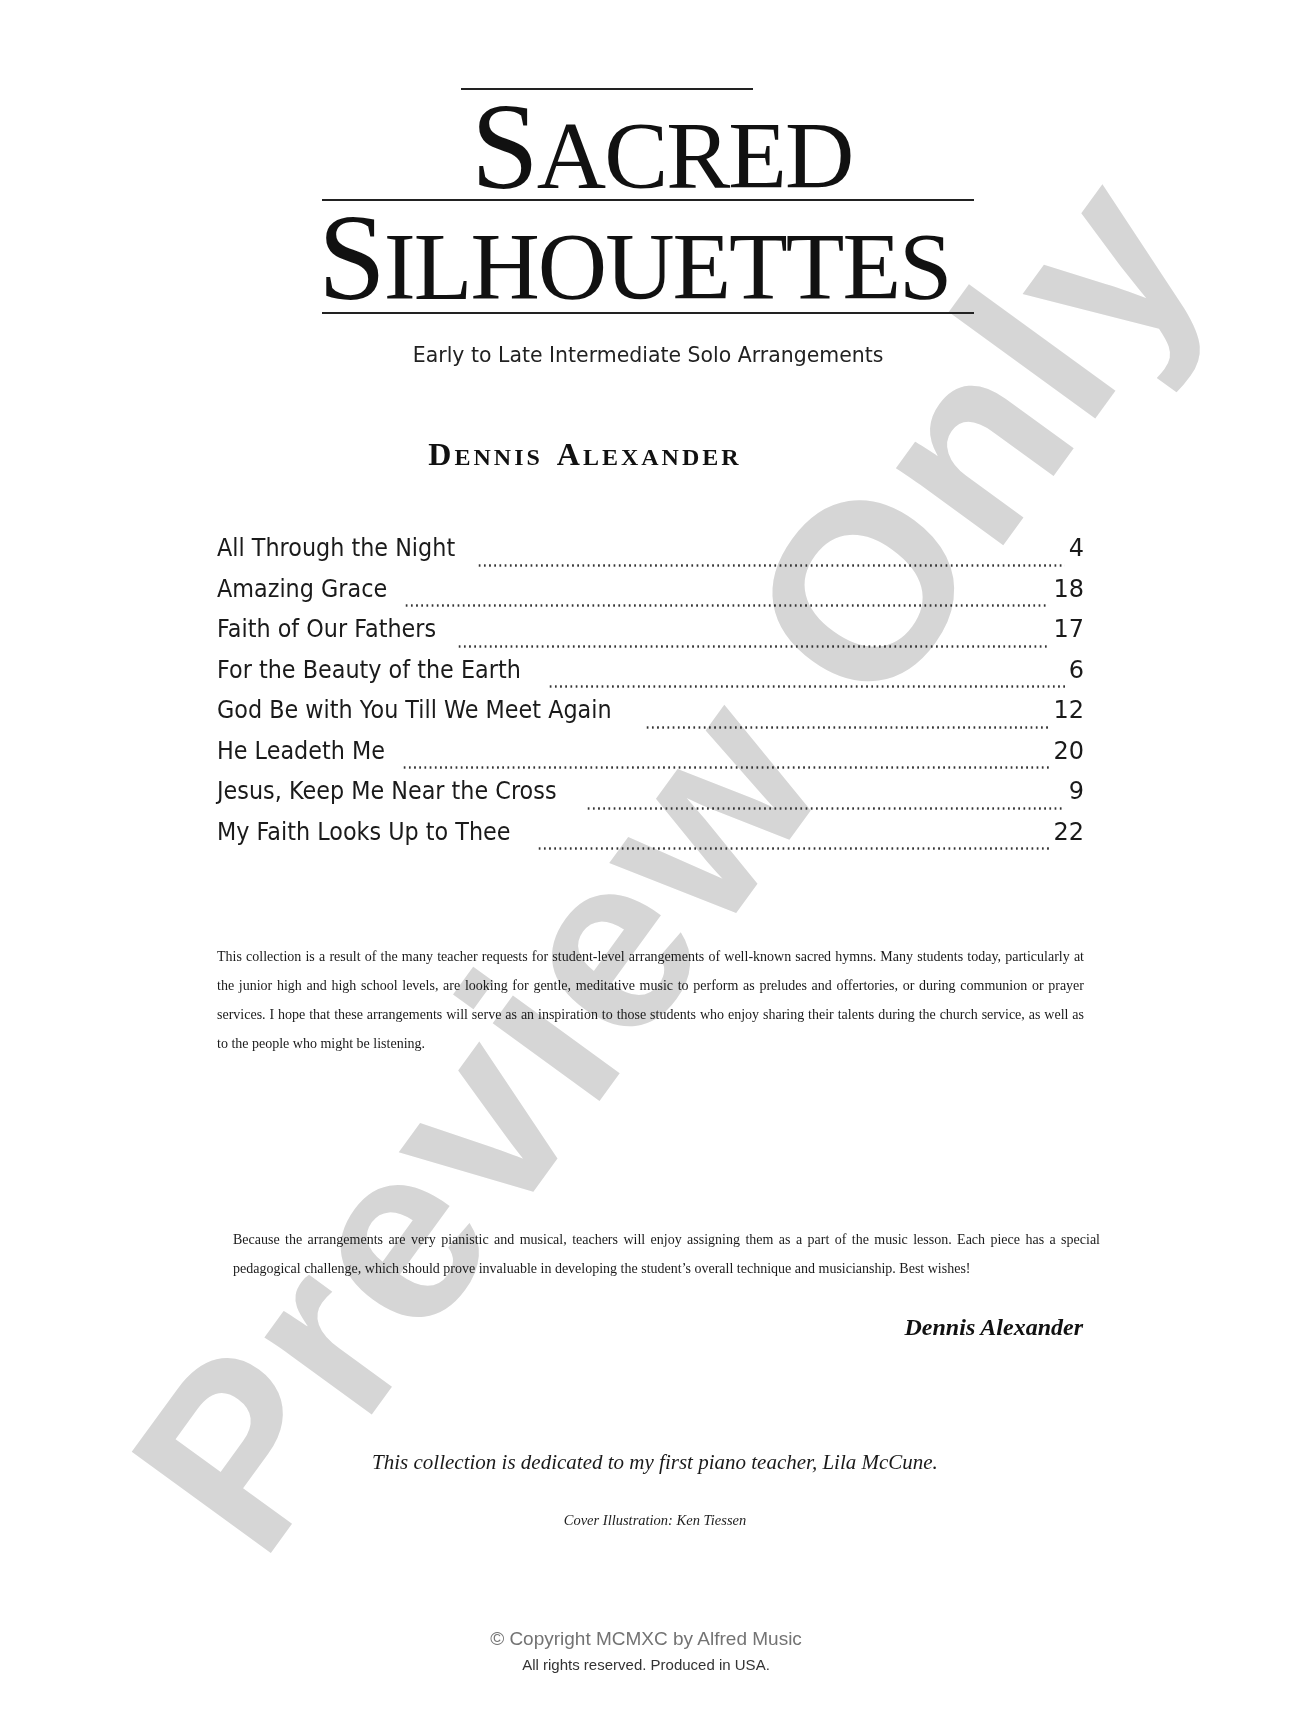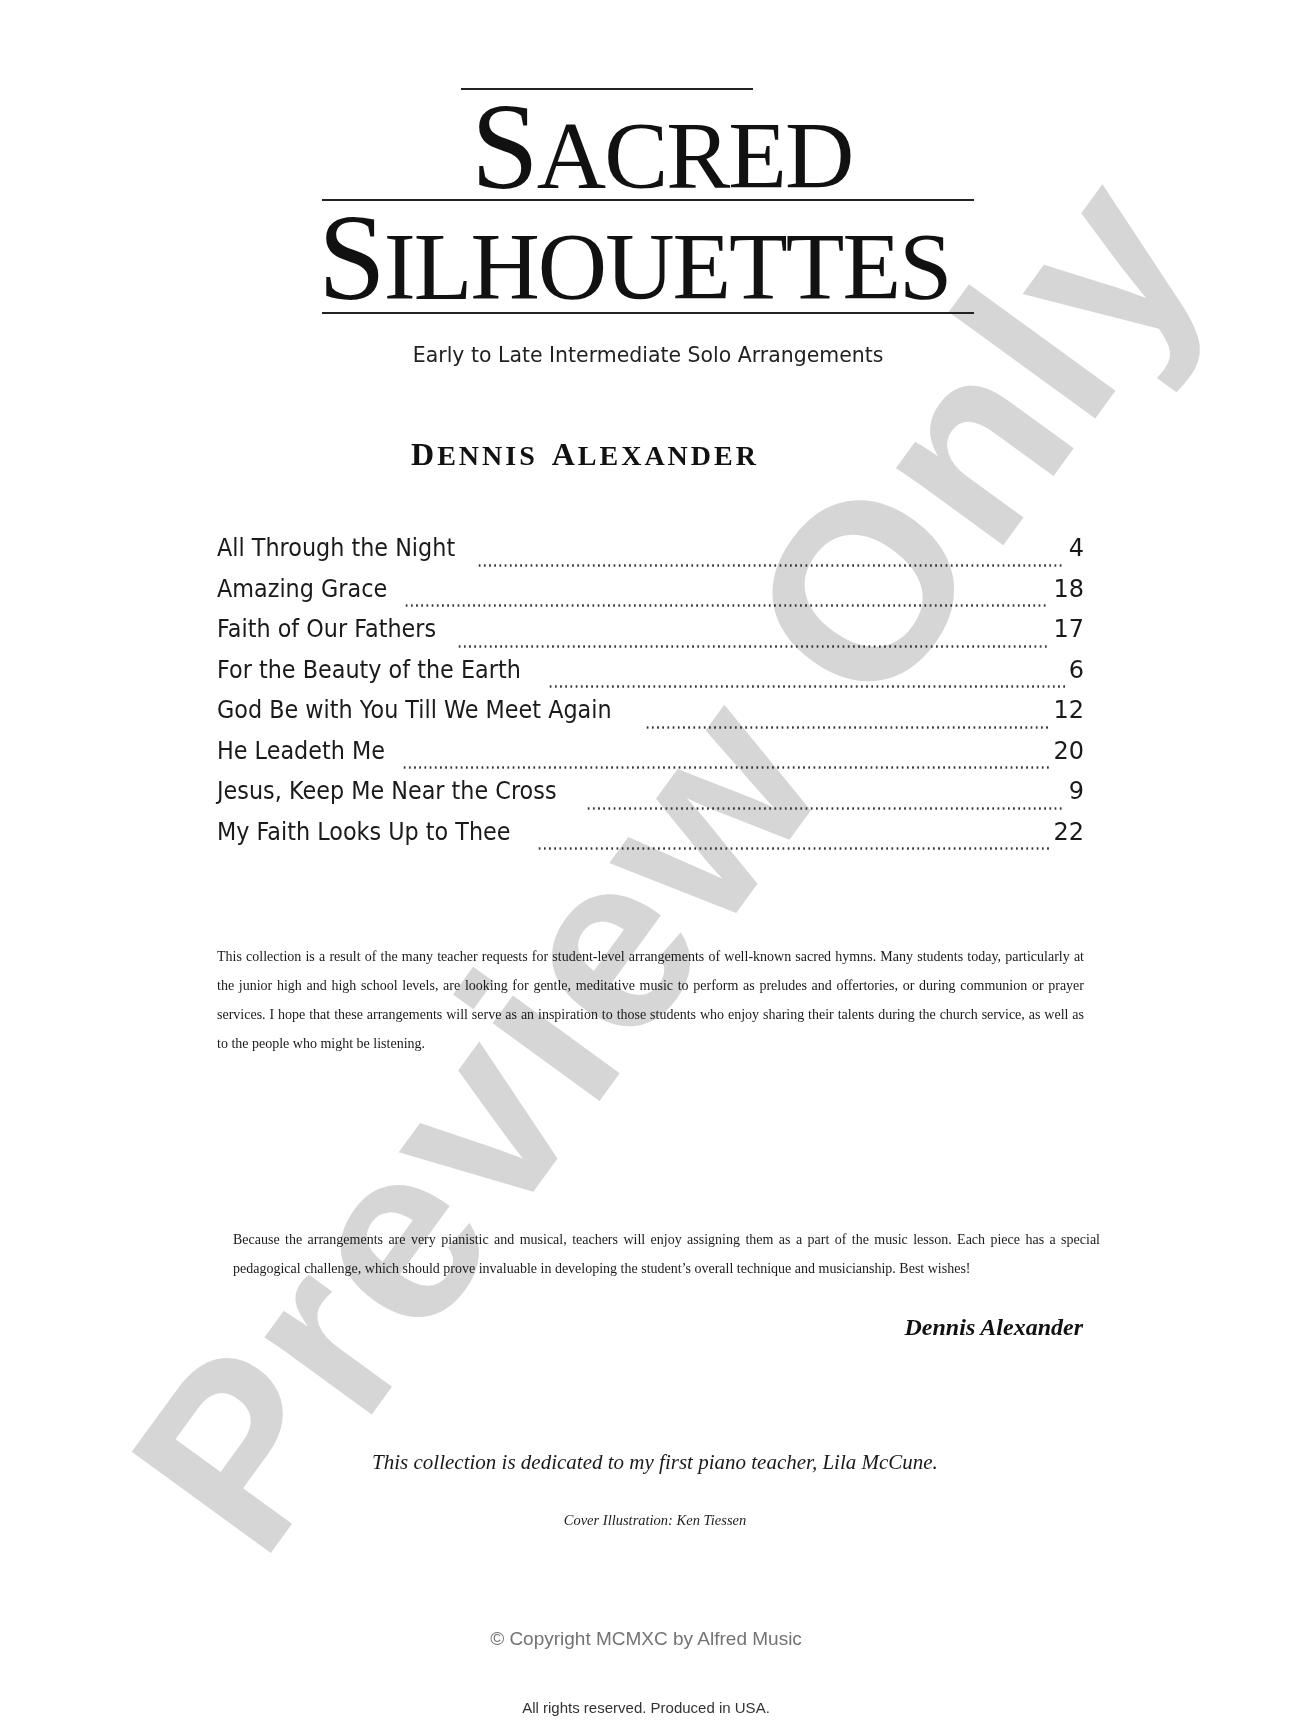--- a/index.html
+++ b/index.html
@@ -30,21 +30,21 @@
   .subtitle {
     position:absolute; left:0; width:1296px; text-align:center; top:342px;
     font-family:"DejaVu Sans", sans-serif; font-size:22px; color:#222;
     transform: scaleX(0.93); transform-origin:650px 0;
   }
   .author {
     position:absolute; left:0; width:1170px; text-align:center; top:436px;
     font-family:"Liberation Serif", serif; font-weight:bold; color:#111; letter-spacing:3px;
   }
   .author .cap { font-size:32px; }
-  .author .sc { font-size:28px; }
+  .author .sc { font-size:24px; }
 
   
   .toc { position:absolute; left:217px; top:534px; width:867px; }
   .toc-row {
     display:flex; align-items:baseline; height:40.5px;
     font-family:"DejaVu Sans", sans-serif; font-size:24px; color:#1a1a1a;justify-content:flex-end;
   }
   .toc-title { white-space:nowrap; transform:scaleX(0.93); transform-origin:left; }
   .toc-dots {
     flex:1; height:3px; margin:0 4px 0 4px; align-self:flex-end; margin-bottom:8px;
@@ -71,21 +71,21 @@
   .cover-ill {
     position:absolute; left:0; width:1310px; text-align:center; top:1512px;
     font-family:"Liberation Serif", serif; font-style:italic; font-size:14.5px; color:#222;
   }
   .copyright {
     position:absolute; left:0; width:1292px; text-align:center; top:1628px;
     font-family:"Liberation Sans", sans-serif; font-size:19px; color:#737373;
   }
   .rights {
     position:absolute; left:0; width:1292px; text-align:center; top:1656px;
-    font-family:"Liberation Sans", sans-serif; font-size:15px; color:#333;margin-top:43px;
+    font-family:"Liberation Sans", sans-serif; font-size:15px; color:#333;
   }
 </style>
 </head>
 <body>
 
 <div class="page">
 
   <div class="watermark">Preview Only</div>
 
   <div class="content">

